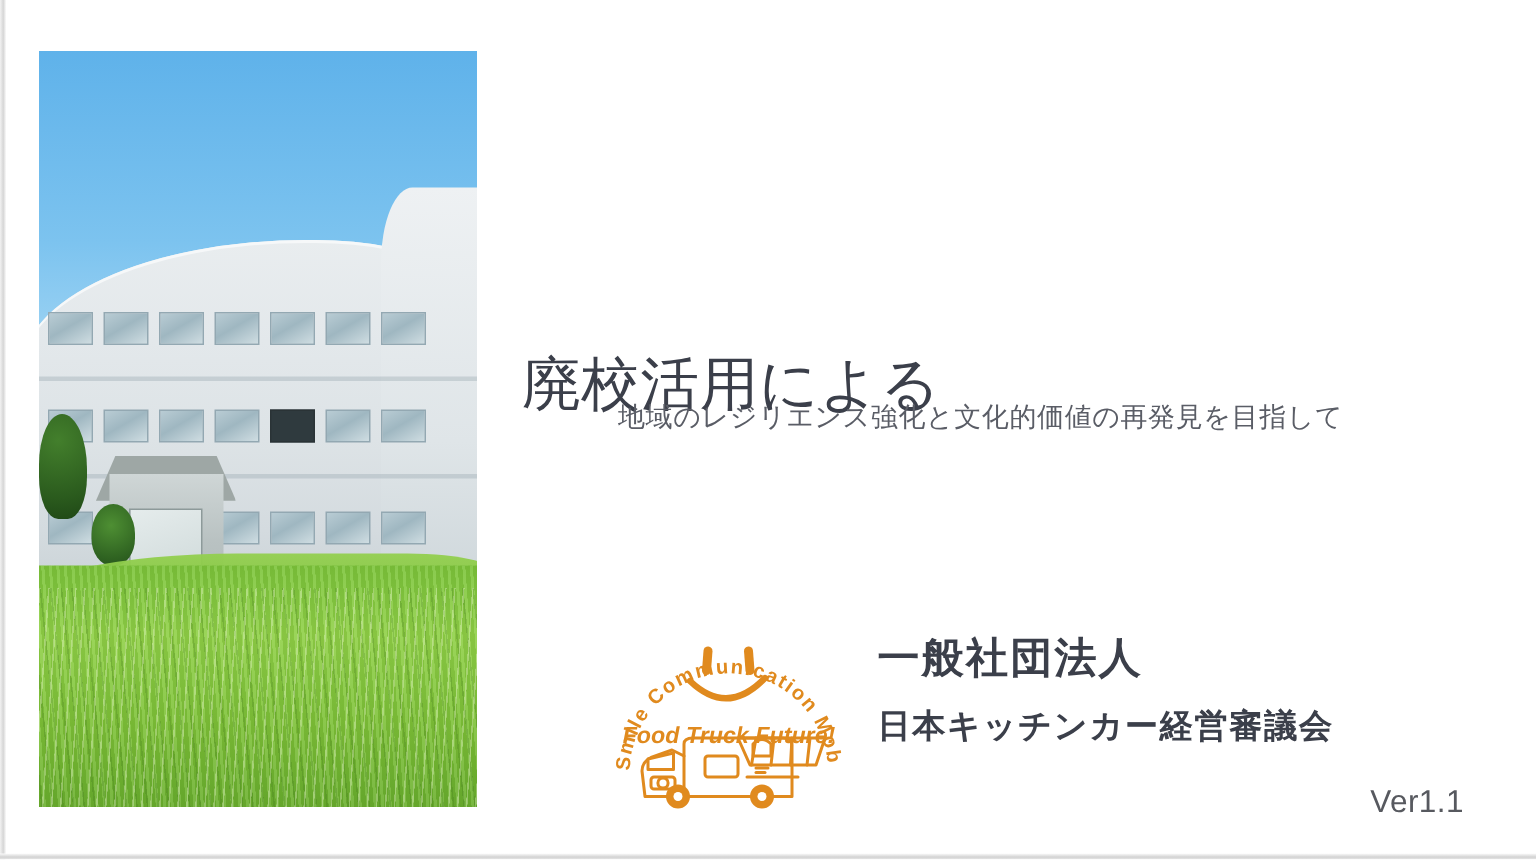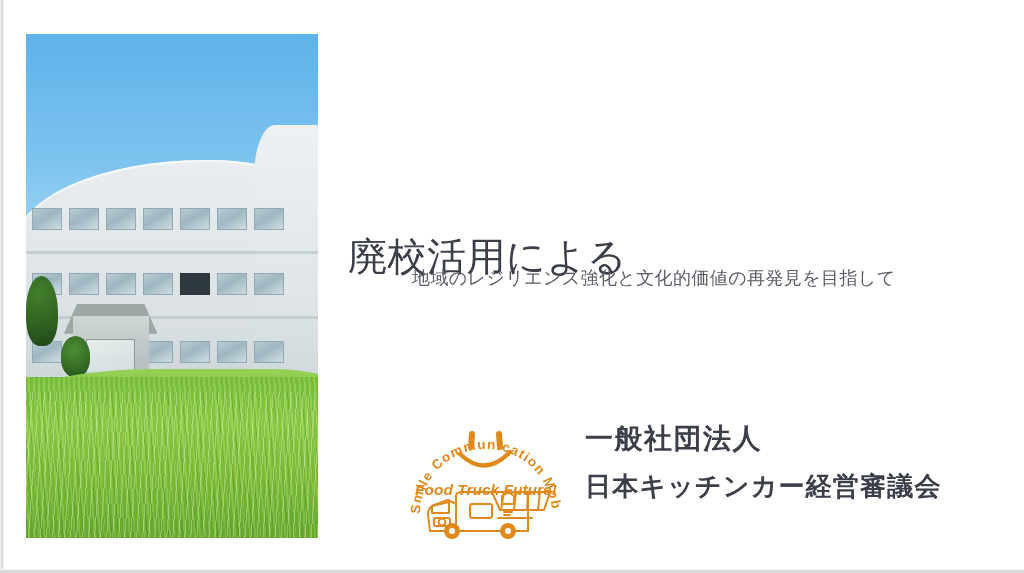--- a/index.html
+++ b/index.html
@@ -252,21 +252,21 @@
   .org-sub {
     font-family: "Liberation Sans", sans-serif;
     font-size: 28px;
     font-weight: 700;
     letter-spacing: 1.5px;
     line-height: 1.1;
   }
   .org-main {
     margin-top: 17px;
     font-family: "Liberation Sans", sans-serif;
-    font-size: 26px;
+    font-size: 22px;
     font-weight: 700;
     letter-spacing: 1.2px;
     line-height: 1.1;
     white-space: nowrap;
   }
   .version {
     position: absolute;
     left: 700px;
     top: 523px;
     width: 276px;
@@ -397,14 +397,15 @@
         <circle cx="104" cy="139" r="3" fill="#ffffff"></circle>
       </g>
     </svg>
   </div>
 
   <div class="org">
     <div class="org-sub">一般社団法人</div>
     <div class="org-main">日本キッチンカー経営審議会</div>
   </div>
 
+  <div class="version">Ver1.1</div>
 
 </div>
 
 </body></html>

